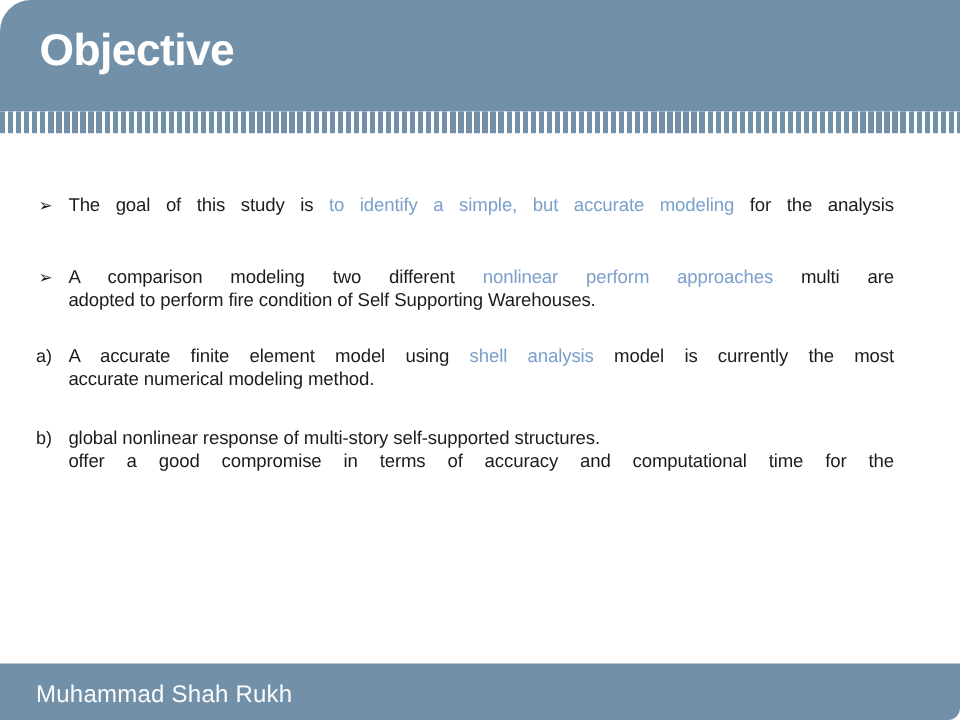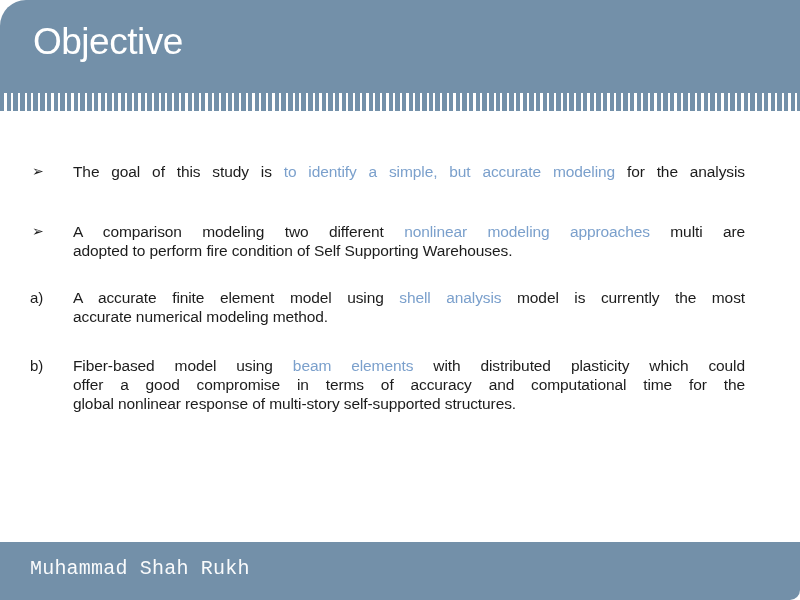--- a/index.html
+++ b/index.html
@@ -15,21 +15,21 @@
 
   .slide-header{
     height:93px;
     background:var(--band);
     border-top-left-radius:26px;
     padding:22px 0 0 33px;
   }
   .slide-title{
     color:#ffffff;
     font-size:37px;
-    font-weight:400;
+    font-weight:700;
     letter-spacing:-0.5px;
     line-height:40px;
   }
 
   .stripe-band{
     height:18px;
     background:repeating-linear-gradient(
       90deg,
       var(--band) 0px, var(--band) 4.4px,
       #ffffff 4.4px, #ffffff 6.7px
@@ -54,35 +54,33 @@
     flex:0 0 27px;
     width:27px;
     font-size:15px;
     color:var(--ink);
   }
   .marker.arrow{font-size:14px;padding-left:2px;}
   .lines{flex:1;min-width:0;}
   .line{
     text-align:justify;
     text-align-last:justify;
-    margin-left:16px;
   }
   .line.last{
     text-align-last:left;
   }
   .accent{color:var(--accent);}
 
   .slide-footer{
     position:absolute;
     left:0;bottom:0;
-    width:800px;height:58px;
+    width:800px;height:47px;
     background:var(--band);
     border-bottom-right-radius:10px;
     padding:15px 12px 0 30px;
-    font-family:Liberation Mono, monospace;
   }
   .footer-text{
     color:rgba(255,255,255,0.96);
     font-size:20px;
     font-weight:400;
     letter-spacing:0.2px;
   }
 </style>
 </head>
 <body>
@@ -100,39 +98,38 @@
     <div class="item">
       <span class="marker arrow">➢</span>
       <div class="lines">
         <div class="line"><span>The goal of this study is </span><span class="accent">to identify a simple, but accurate modeling</span><span> for the analysis</span></div>
       </div>
     </div>
 
     <div class="item">
       <span class="marker arrow">➢</span>
       <div class="lines">
-        <div class="line"><span>A comparison modeling two different </span><span class="accent">nonlinear modeling approaches</span><span> multi are</span></div>
+        <div class="line"><span>A comparison modeling two different </span><span class="accent">nonlinear perform approaches</span><span> multi are</span></div>
         <div class="line last"><span>adopted to perform fire condition of Self Supporting Warehouses.</span></div>
       </div>
     </div>
 
     <div class="item gap-md">
       <span class="marker">a)</span>
       <div class="lines">
         <div class="line"><span>A accurate finite element model using </span><span class="accent">shell analysis</span><span> model is currently the most</span></div>
         <div class="line last"><span>accurate numerical modeling method.</span></div>
       </div>
     </div>
 
     <div class="item gap-md2">
       <span class="marker">b)</span>
       <div class="lines">
-        <div class="line"><span>Fiber-based model using </span><span class="accent">beam elements</span><span> with distributed plasticity which could</span></div>
+        <div class="line last"><span>global nonlinear response of multi-story self-supported structures.</span></div>
         <div class="line"><span>offer a good compromise in terms of accuracy and computational time for the</span></div>
-        <div class="line last"><span>global nonlinear response of multi-story self-supported structures.</span></div>
       </div>
     </div>
 
   </div>
 
   <div class="slide-footer">
     <div class="footer-text">Muhammad Shah Rukh</div>
   </div>
 
 </div>

